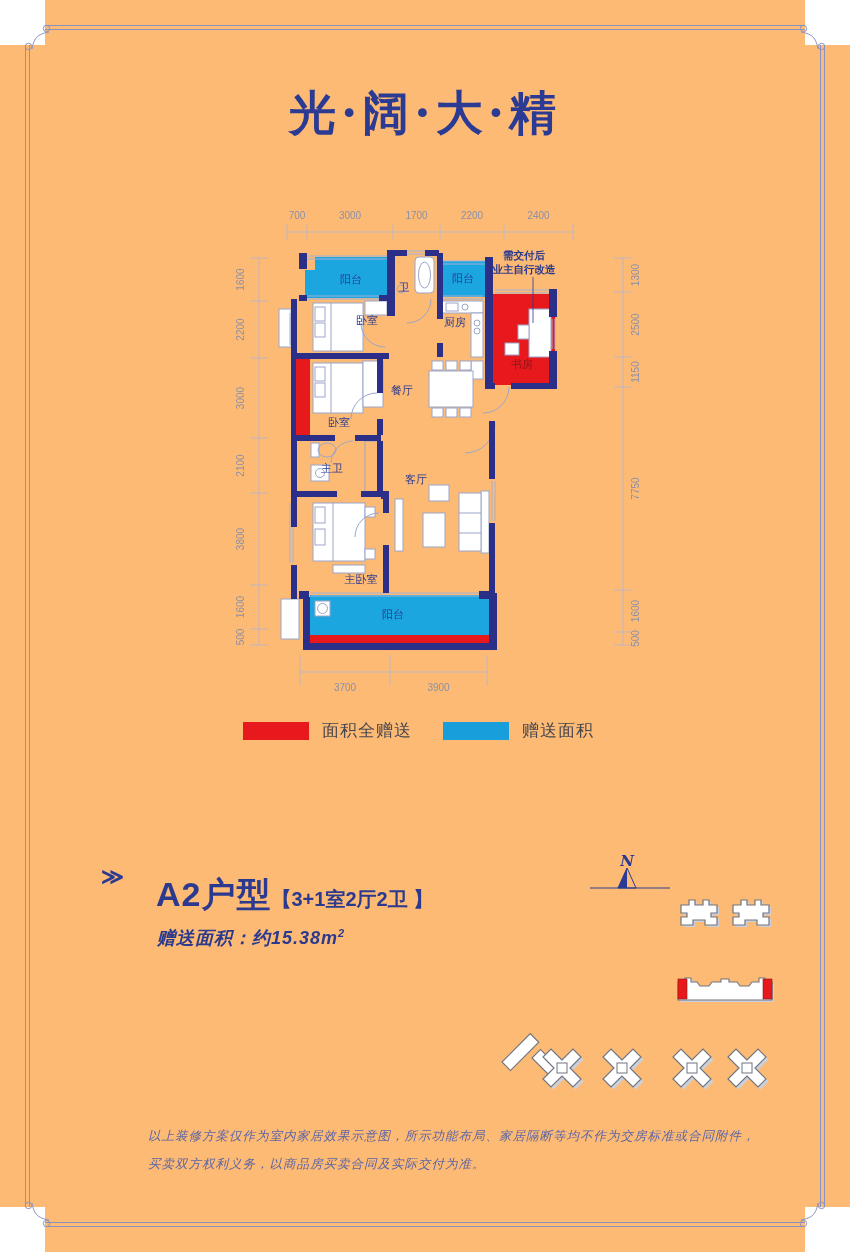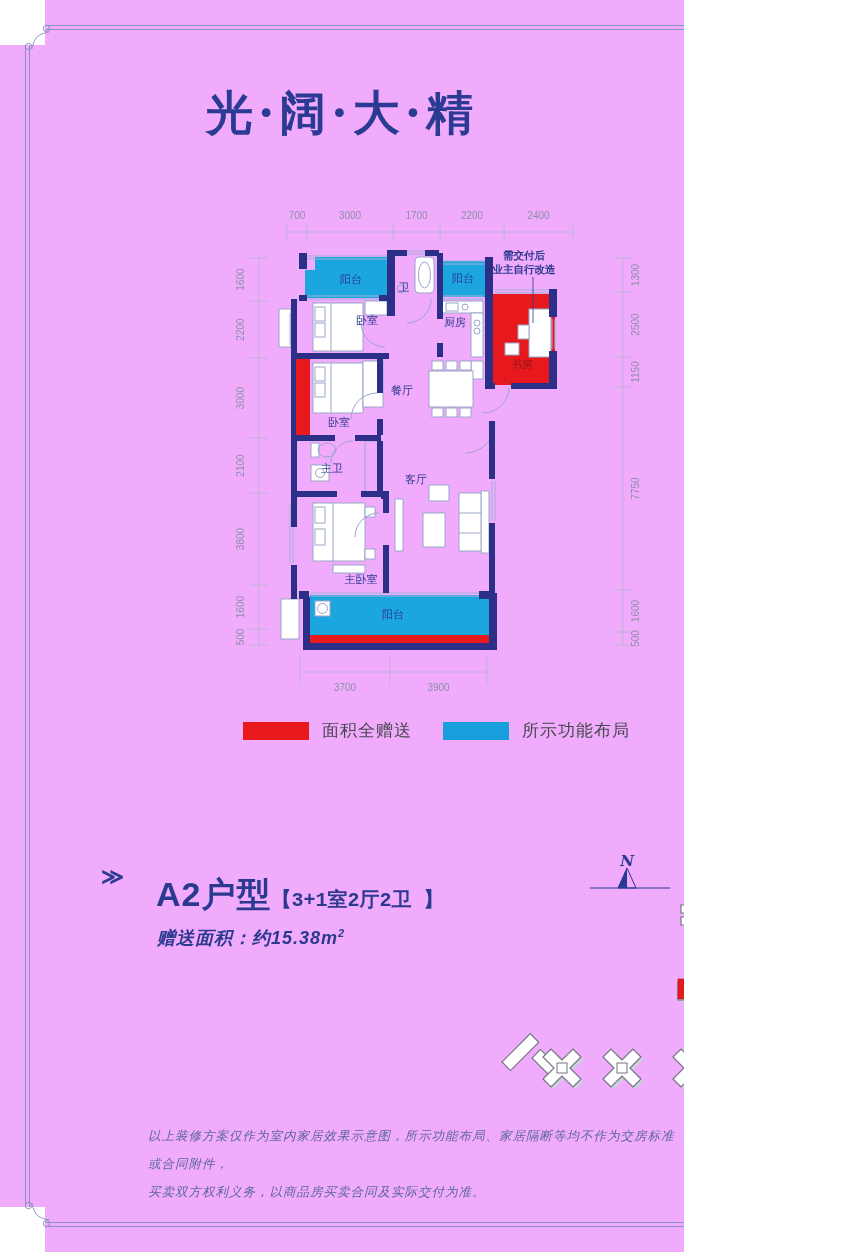--- a/index.html
+++ b/index.html
@@ -1,31 +1,31 @@
 <!DOCTYPE html>
 <html><head>
 <meta charset="utf-8">
 <style>
   html,body{margin:0;padding:0;background:#fff;}
-  .page{position:relative;width:684px;height:1252px;background:#f0abfc;overflow:hidden;
+  .page{position:relative;width:850px;height:1252px;background:#fdba74;overflow:hidden;
         font-family:"Liberation Sans",sans-serif;}
   .title{position:absolute;top:82px;left:0;width:100%;text-align:center;
          font-family:"DejaVu Serif",serif;font-weight:bold;font-size:47px;color:#2b3a92;
          letter-spacing:5px;}
   
   .legend-item{position:absolute;top:719px;display:flex;align-items:center;}
   .legend-item .swatch{width:66px;height:18px;display:inline-block;}
   .legend-item .lab{margin-left:13px;font-size:17px;color:#47474f;letter-spacing:1px;}
   .sw-red{background:#e8191d;}
   .sw-blue{background:#189fdb;}
   
   .marker{position:absolute;left:101px;top:864px;font-size:22px;font-weight:bold;color:#2b3a8f;}
   .unit-line{position:absolute;left:156px;top:854px;display:flex;align-items:baseline;color:#2b3a8f;}
   .unit-name{font-size:34px;font-weight:bold;letter-spacing:1px;margin-top:18px;}
-  .unit-spec{font-size:20px;font-weight:bold;font-family:Liberation Mono, monospace;}
+  .unit-spec{font-size:20px;font-weight:bold;}
   .unit-row{position:absolute;left:157px;font-size:18px;font-weight:bold;color:#2b3a8f;letter-spacing:1px;}
   .unit-row sup{font-size:11px;}
   .row1{top:898px;} .row2{top:926px;font-style:italic;}
   
   .disclaimer{position:absolute;left:148px;top:1122px;font-family:"DejaVu Serif",serif;
               font-style:italic;font-size:12.5px;color:#5c65a4;line-height:28px;letter-spacing:1px;}
   
   svg text.room{font:11px "Liberation Sans",sans-serif;fill:#2b3a8f;text-anchor:middle;}
   svg text.study{fill:#8a1518;}
   svg text.dim{font:10px "Liberation Sans",sans-serif;fill:#8b90a8;text-anchor:middle;}
@@ -274,21 +274,21 @@
         <text x="223.5" y="496" class="dim">3900</text>
       </g>
   </svg>
 
   <div class="legend-item" style="left:243px;justify-content:flex-end;">
     <span class="swatch sw-red"></span>
     <span class="lab">面积全赠送</span>
   </div>
   <div class="legend-item" style="left:443px;">
     <span class="swatch sw-blue"></span>
-    <span class="lab">所示功能布局</span>
+    <span class="lab">赠送面积</span>
   </div>
 
   <div class="marker">≫</div>
   <div class="unit-line">
     <span class="unit-name">A2户型</span>
     <span class="unit-spec">【3+1室2厅2卫 】</span>
   </div>
   <div class="unit-row row2">
     <span>赠送面积：</span><span>约15.38m</span><sup>2</sup>
   </div>

